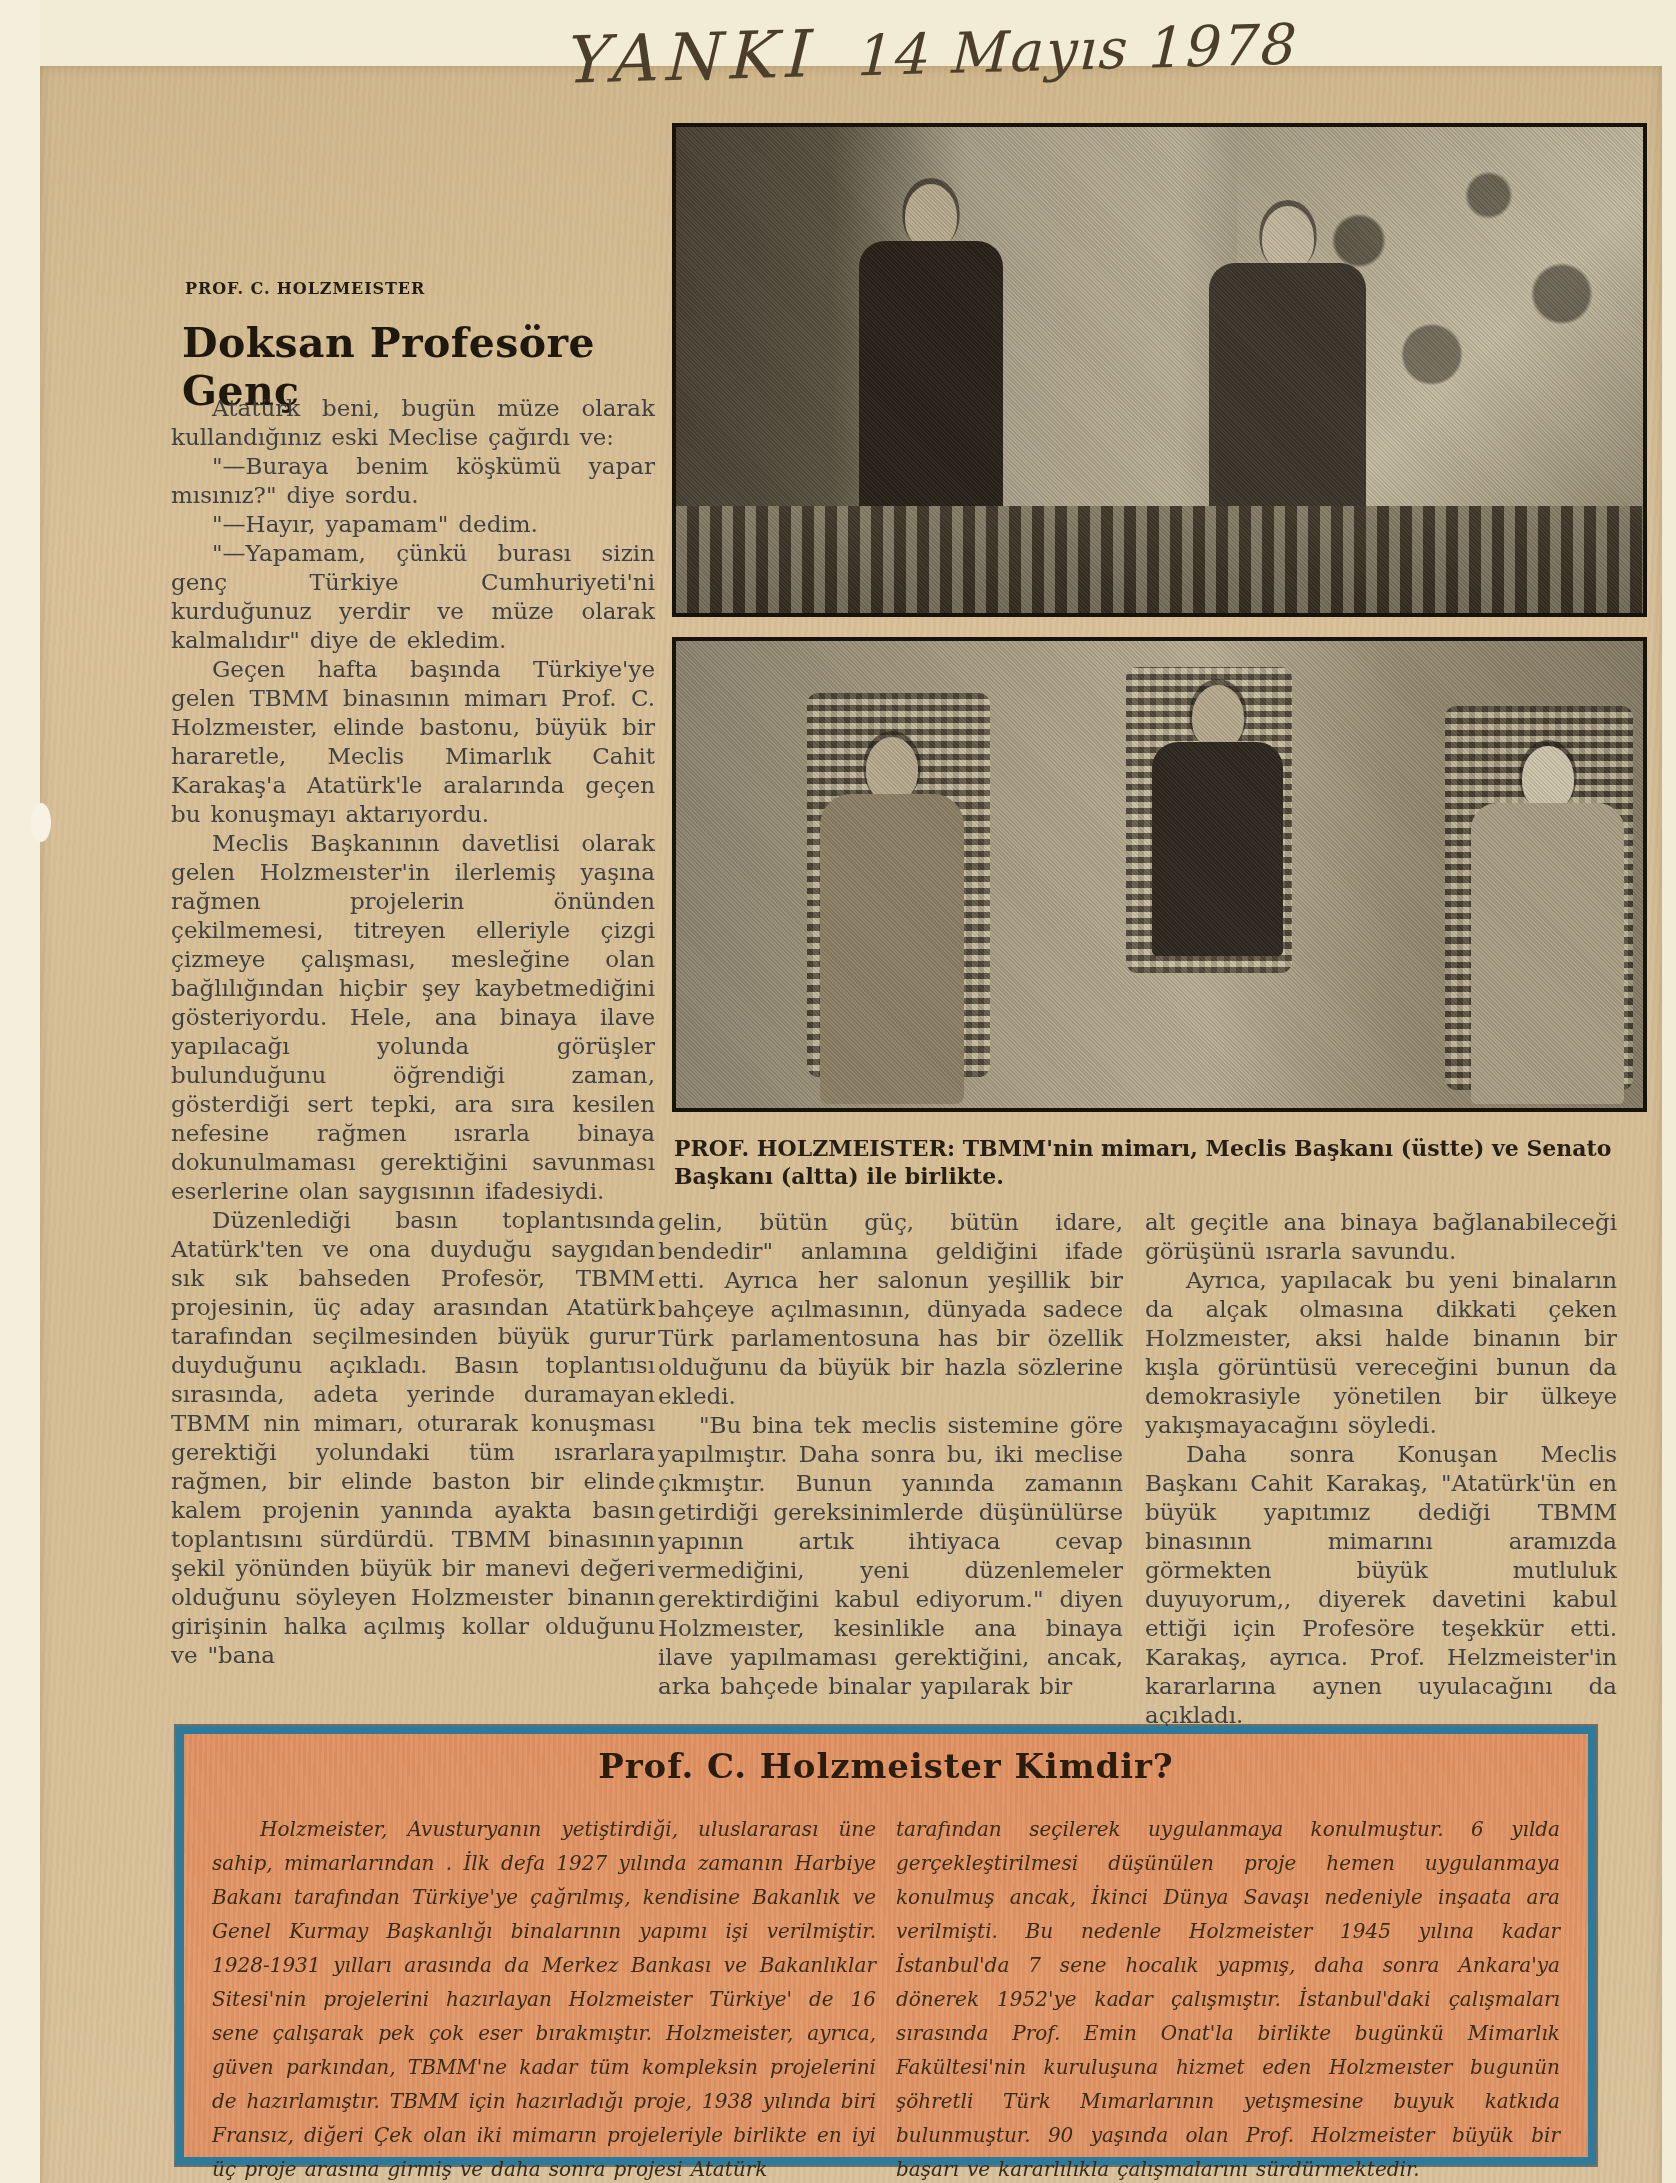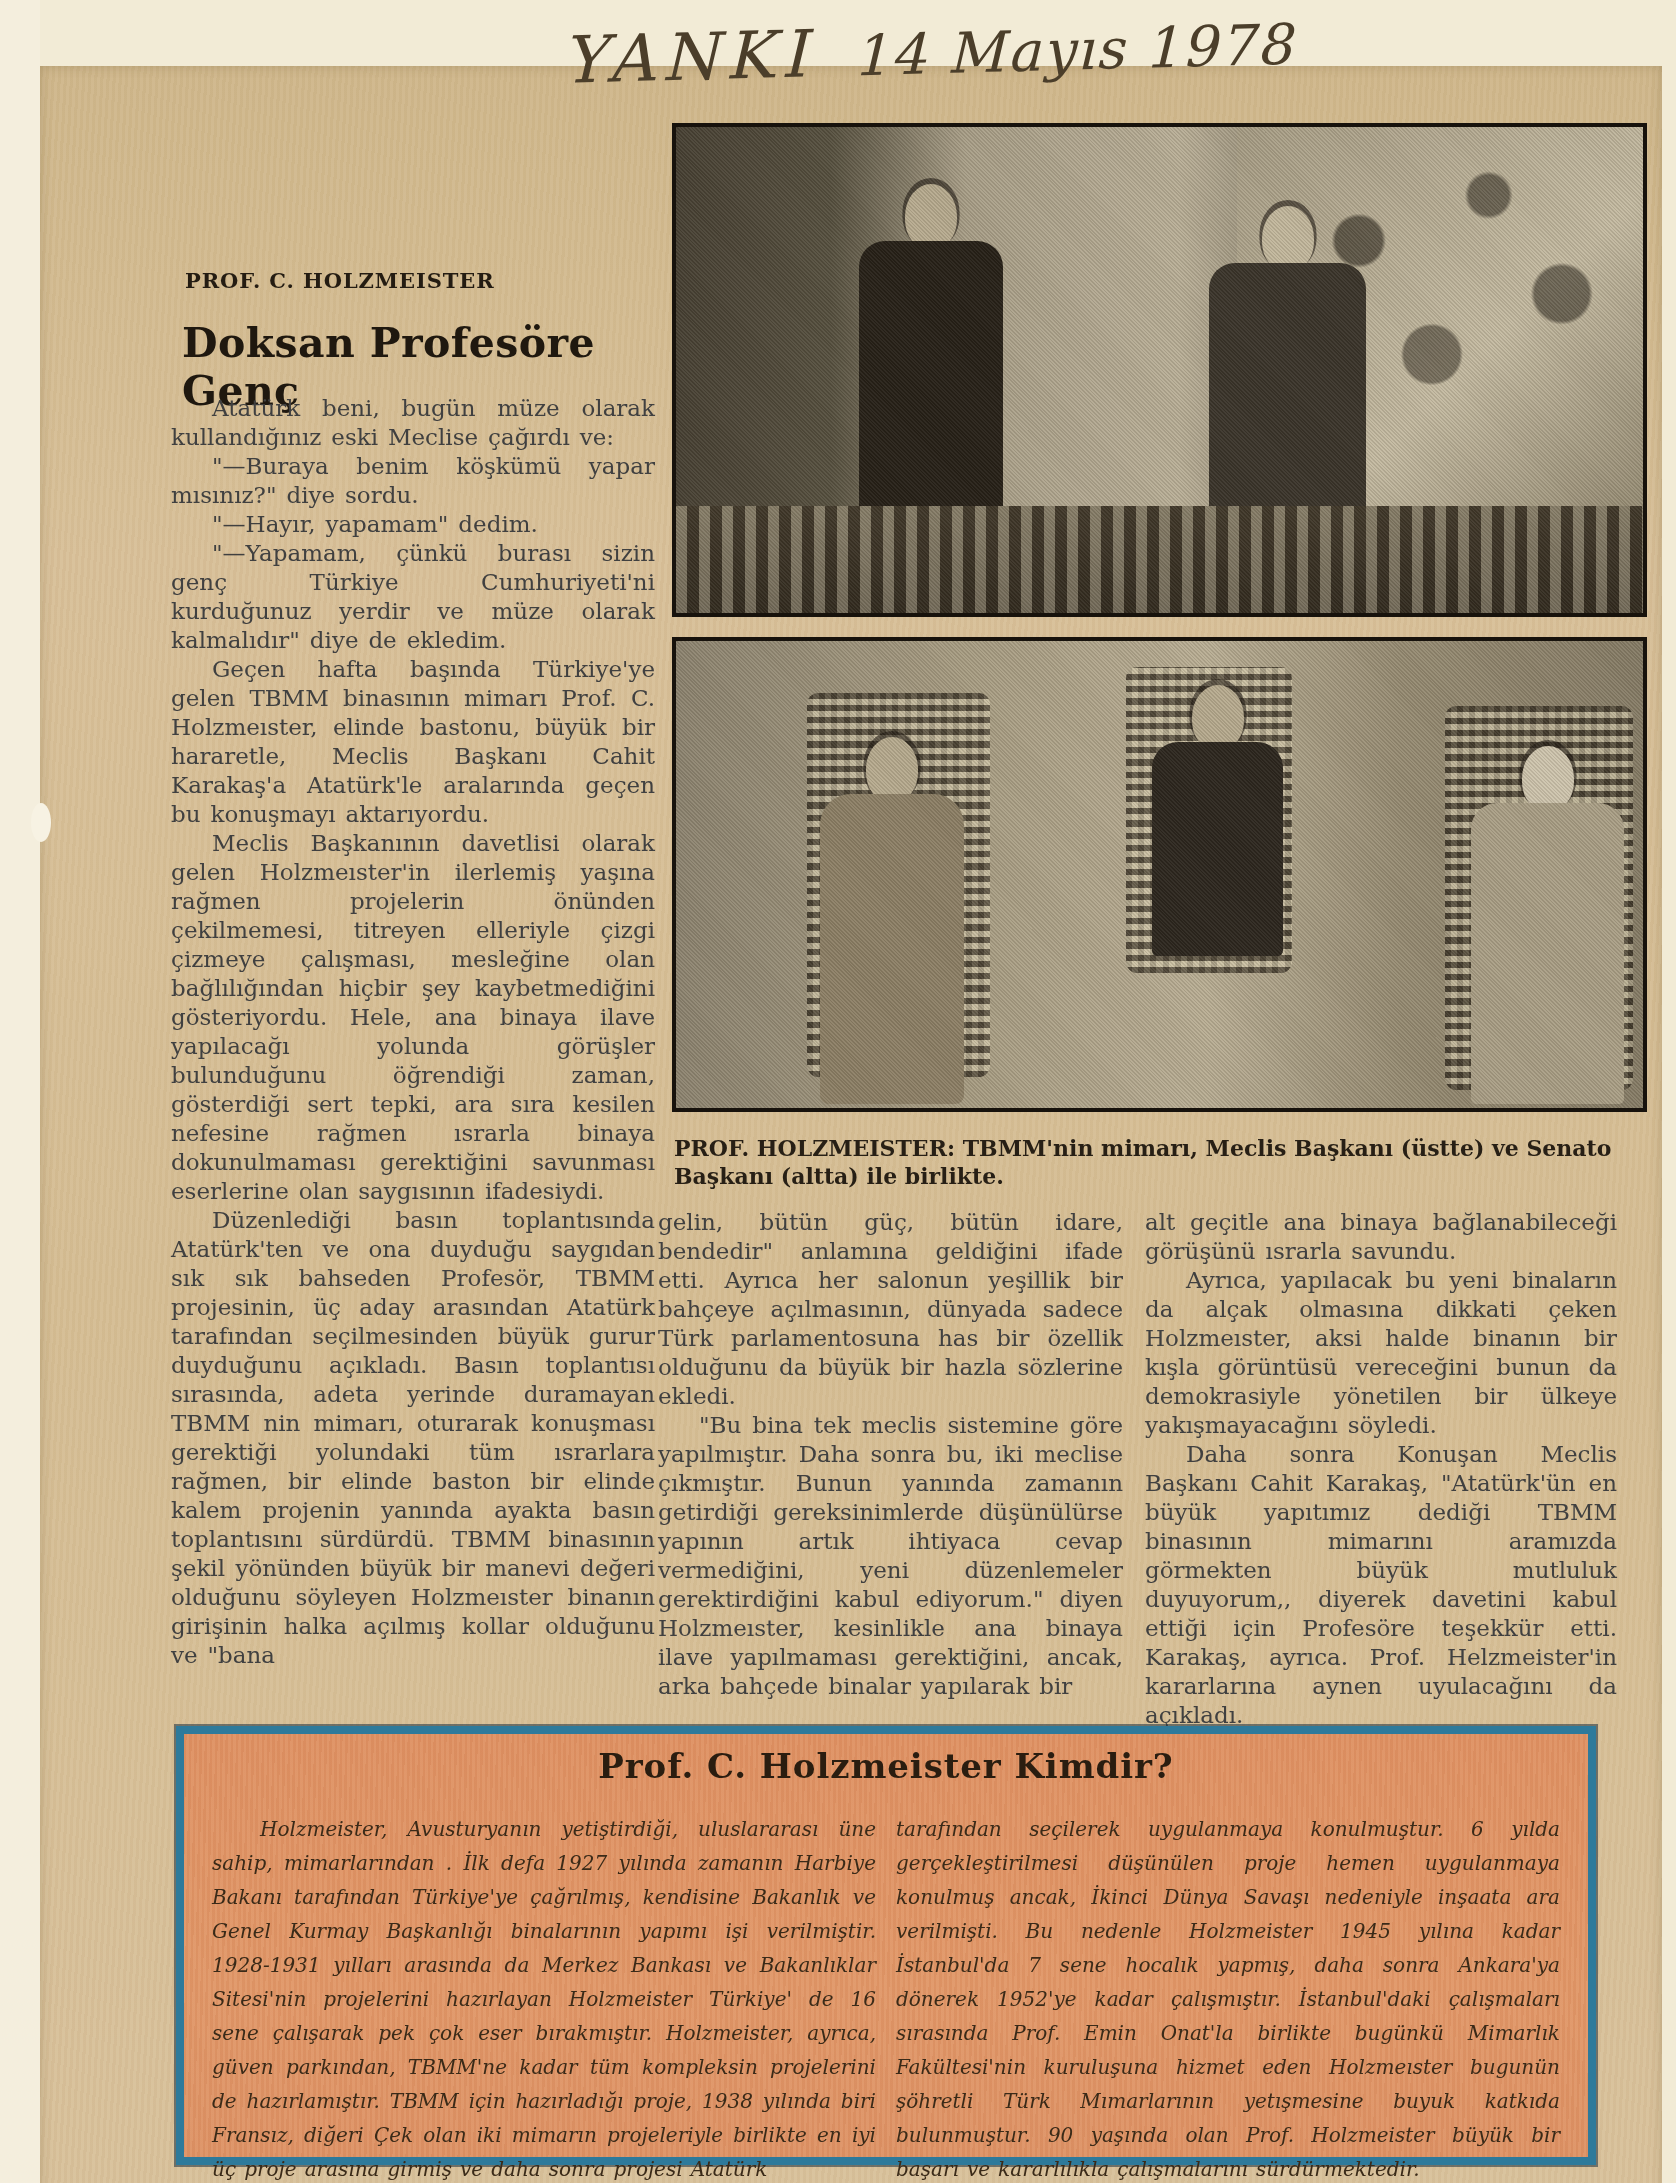--- a/index.html
+++ b/index.html
@@ -21,22 +21,22 @@
   .hand {
     position:absolute; left:568px; top:13px; width:742px;
     font-style:italic; color:#4b3e2a;
     transform:rotate(-1.5deg) skewX(-4deg);
     white-space:nowrap;
   }
   .hand .big { font-size:65px; letter-spacing:7px; }
   .hand .date { font-size:56px; letter-spacing:1.7px; margin-left:39px; }
 
   .kicker {
-    position:absolute; left:185px; top:268px; width:480px;
-    font-size:21px; font-weight:bold; letter-spacing:0.9px; color:#241c12;
+    position:absolute; left:185px; top:279px; width:480px;
+    font-size:16px; font-weight:bold; letter-spacing:0.9px; color:#241c12;
   }
   .headline-abs {
     position:absolute; left:182px; top:319px; width:498px;
     font-size:41px; font-weight:bold; color:#1f180f; letter-spacing:0.4px;
   }
 
   .photo {
     position:absolute; left:672px; width:975px;
     border:4.4px solid #17120c; overflow:hidden;
     background:#b2a894;
@@ -162,21 +162,21 @@
     <div class="ht"></div>
   </div>
 
   <div class="caption">PROF. HOLZMEISTER: TBMM'nin mimarı, Meclis Başkanı (üstte) ve Senato Başkanı (altta) ile birlikte.</div>
 
   <div class="col" id="col1">
     <p>Atatürk beni, bugün müze olarak kullandığınız eski Meclise çağırdı ve:</p>
     <p>"—Buraya benim köşkümü yapar mısınız?" diye sordu.</p>
     <p>"—Hayır, yapamam" dedim.</p>
     <p>"—Yapamam, çünkü burası sizin genç Türkiye Cumhuriyeti'ni kurduğunuz yerdir ve müze olarak kalmalıdır" diye de ekledim.</p>
-    <p>Geçen hafta başında Türkiye'ye gelen TBMM binasının mimarı Prof. C. Holzmeıster, elinde bastonu, büyük bir hararetle, Meclis Başkanı Cahit Karakaş'a Atatürk'le aralarında geçen bu konuşmayı aktarıyordu.</p>
+    <p>Geçen hafta başında Türkiye'ye gelen TBMM binasının mimarı Prof. C. Holzmeıster, elinde bastonu, büyük bir hararetle, Meclis Mimarlık Cahit Karakaş'a Atatürk'le aralarında geçen bu konuşmayı aktarıyordu.</p>
     <p>Meclis Başkanının davetlisi olarak gelen Holzmeıster'in ilerlemiş yaşına rağmen projelerin önünden çekilmemesi, titreyen elleriyle çizgi çizmeye çalışması, mesleğine olan bağlılığından hiçbir şey kaybetmediğini gösteriyordu. Hele, ana binaya ilave yapılacağı yolunda görüşler bulunduğunu öğrendiği zaman, gösterdiği sert tepki, ara sıra kesilen nefesine rağmen ısrarla binaya dokunulmaması gerektiğini savunması eserlerine olan saygısının ifadesiydi.</p>
     <p>Düzenlediği basın toplantısında Atatürk'ten ve ona duyduğu saygıdan sık sık bahseden Profesör, TBMM projesinin, üç aday arasından Atatürk tarafından seçilmesinden büyük gurur duyduğunu açıkladı. Basın toplantısı sırasında, adeta yerinde duramayan TBMM nin mimarı, oturarak konuşması gerektiği yolundaki tüm ısrarlara rağmen, bir elinde baston bir elinde kalem projenin yanında ayakta basın toplantısını sürdürdü. TBMM binasının şekil yönünden büyük bir manevi değeri olduğunu söyleyen Holzmeıster binanın girişinin halka açılmış kollar olduğunu ve "bana</p>
   </div>
 
   <div class="col" id="col3">
     <p class="noindent">alt geçitle ana binaya bağlanabileceği görüşünü ısrarla savundu.</p>
     <p>Ayrıca, yapılacak bu yeni binaların da alçak olmasına dikkati çeken Holzmeıster, aksi halde binanın bir kışla görüntüsü vereceğini bunun da demokrasiyle yönetilen bir ülkeye yakışmayacağını söyledi.</p>
     <p>Daha sonra Konuşan Meclis Başkanı Cahit Karakaş, "Atatürk'ün en büyük yapıtımız dediği TBMM binasının mimarını aramızda görmekten büyük mutluluk duyuyorum,, diyerek davetini kabul ettiği için Profesöre teşekkür etti. Karakaş, ayrıca. Prof. Helzmeister'in kararlarına aynen uyulacağını da açıkladı.</p>
   </div>
 

